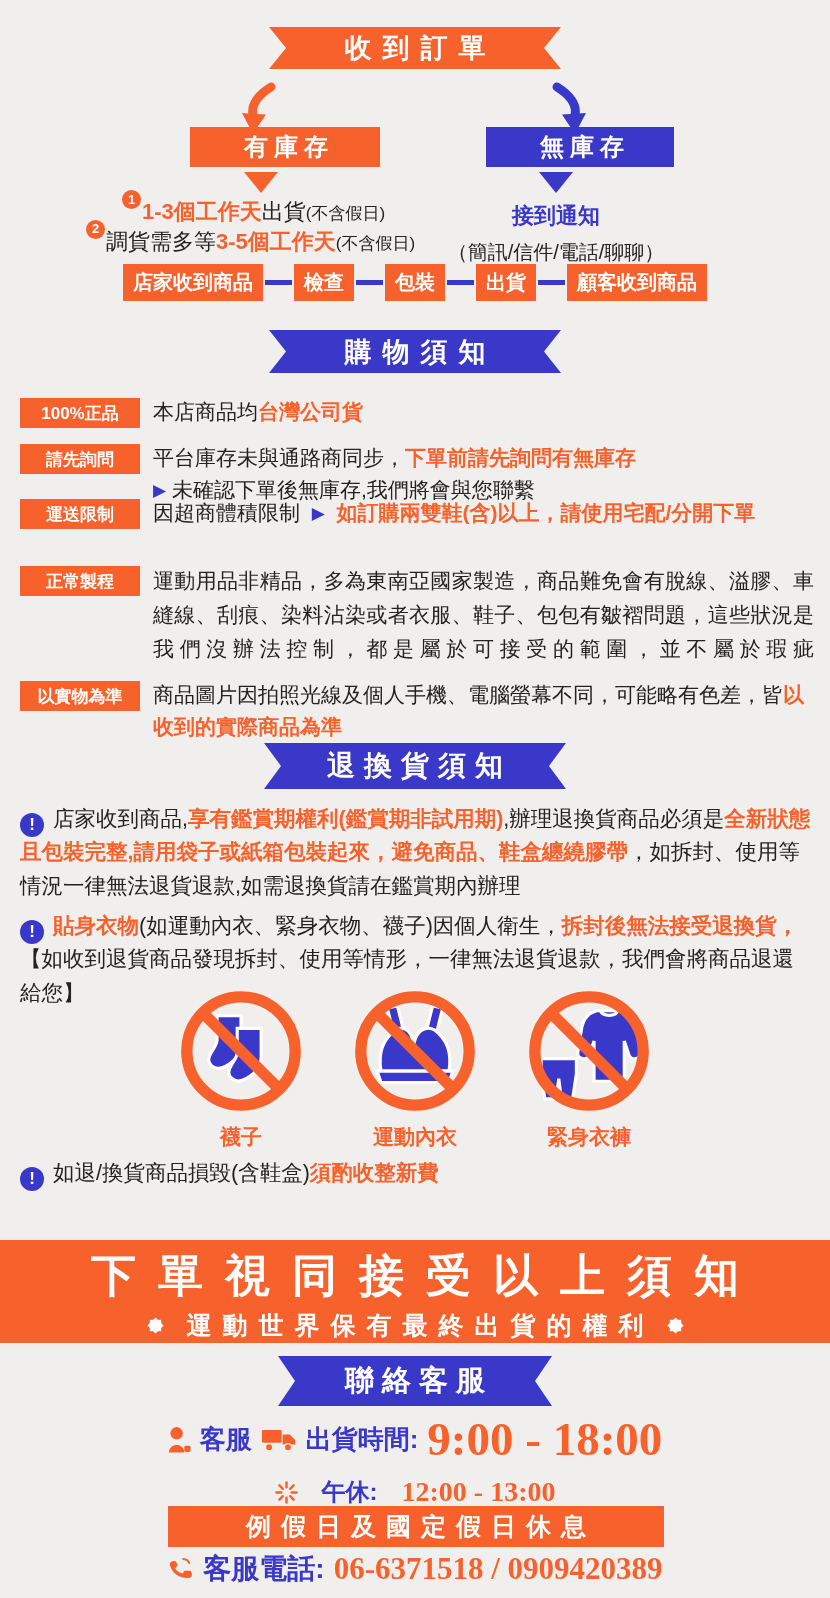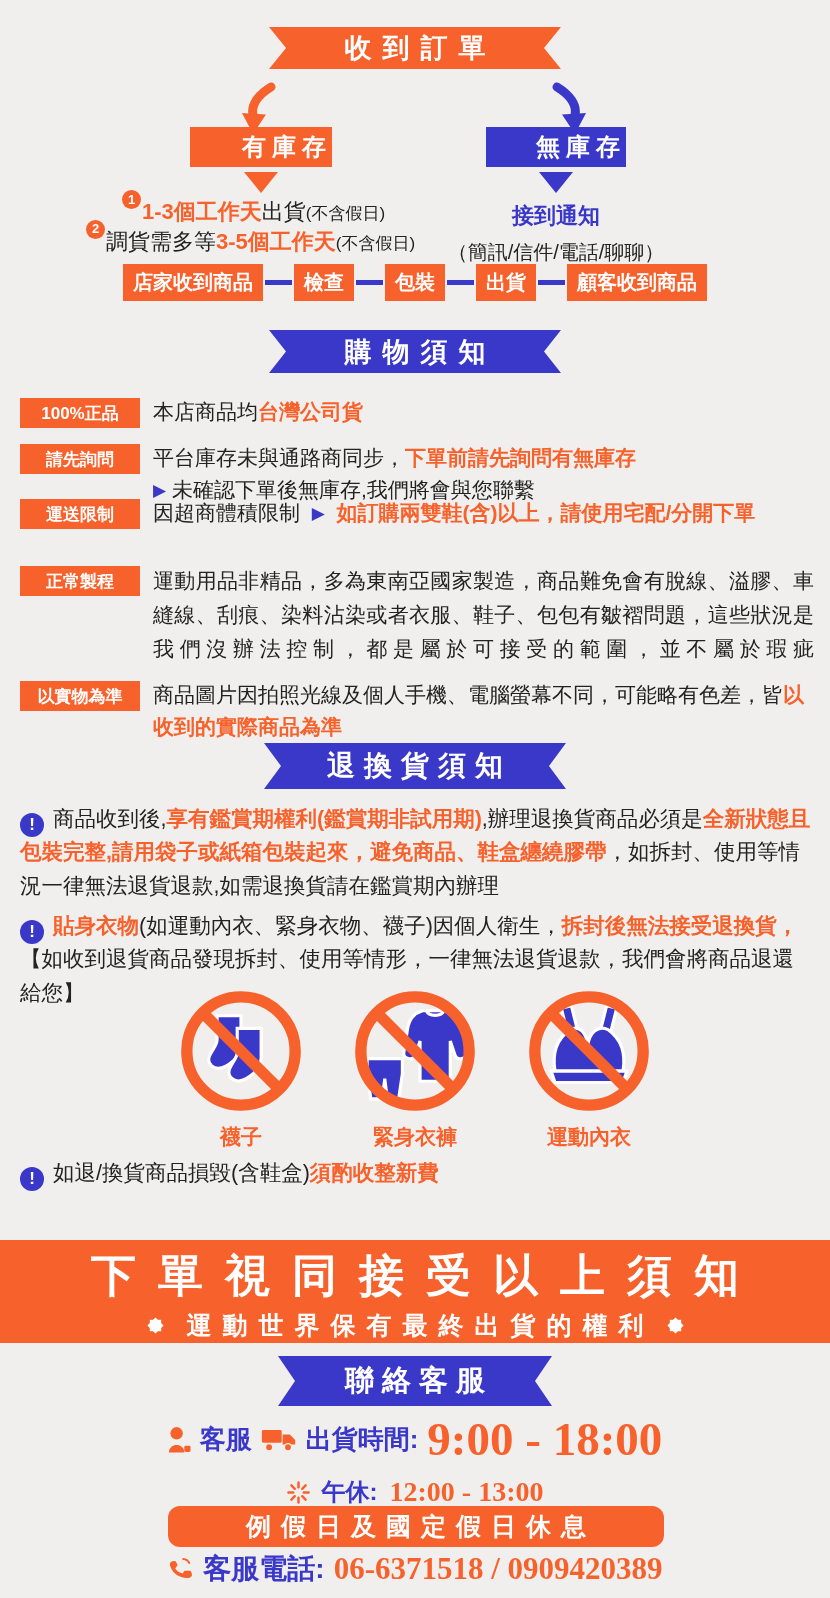--- a/index.html
+++ b/index.html
@@ -21,22 +21,22 @@
   .ribbon.blue{background:var(--blue);}
   #ribbon-order{top:27px;width:292px;height:42px;font-size:27px;letter-spacing:11px;text-indent:11px;}
   #ribbon-shopping{top:330px;width:292px;height:43px;font-size:27px;letter-spacing:11px;text-indent:11px;}
   #ribbon-returns{top:743px;width:302px;height:46px;font-size:28px;letter-spacing:9px;text-indent:9px;}
   #ribbon-contact{top:1356px;width:274px;height:50px;font-size:29px;letter-spacing:8px;text-indent:8px;}
 
   
   .curve-arrow{position:absolute;}
   #arrow-left{left:238px;top:82px;}
   #arrow-right{left:544px;top:82px;transform:scaleX(-1);}
-  .stock-box{position:absolute;display:flex;align-items:center;justify-content:flex-end;
-             color:#fff;font-weight:bold;font-size:24px;letter-spacing:6px;text-indent:6px;height:40px;}
+  .stock-box{position:absolute;display:flex;align-items:center;justify-content:flex-start;
+             color:#fff;font-weight:bold;font-size:24px;letter-spacing:6px;text-indent:6px;height:40px;padding-left:48px;}
   #box-in{left:190px;top:127px;width:142px;background:var(--orange);}
   #box-out{left:486px;top:127px;width:140px;background:var(--blue);}
   .tri{position:absolute;width:0;height:0;border-left:17px solid transparent;border-right:17px solid transparent;}
   #tri-left{left:244px;top:172px;border-top:21px solid var(--orange);}
   #tri-right{left:539px;top:172px;border-top:21px solid var(--blue);}
 
   #flow-left{position:absolute;left:86px;top:197px;width:370px;font-size:22px;line-height:1.35;}
   #flow-left .l1{margin-left:36px;}
   .numbadge{display:inline-flex;width:19px;height:19px;border-radius:50%;background:var(--orange);
             color:#fff;font-weight:bold;font-size:13px;align-items:center;justify-content:center;
@@ -78,31 +78,31 @@
       background-size:59px 32px;background-repeat:repeat-x;background-position:-8px 0;}
   #acceptance-banner .solid{position:absolute;left:0;top:28px;right:0;bottom:0;background:var(--orange);}
   #acceptance-banner .title{position:absolute;left:0;top:34px;width:100%;text-align:center;color:#fff;
       font-weight:bold;font-size:45px;letter-spacing:22px;text-indent:22px;}
   #acceptance-banner .subrow{position:absolute;left:0;top:97px;width:100%;display:flex;align-items:center;justify-content:center;gap:10px;}
   #acceptance-banner .subtitle{color:#fff;font-weight:bold;font-size:25px;letter-spacing:11px;text-indent:11px;}
 
   
   .contact-row{position:absolute;left:0;width:830px;display:flex;align-items:center;justify-content:center;}
   #hours-row{top:1416px;gap:9px;}
-  #lunch-row{top:1476px;gap:12px;}
+  #lunch-row{top:1476px;gap:24px;}
   #phone-row{top:1550px;gap:9px;}
   .blue-label{color:var(--blue);font-weight:bold;}
   .serif-num{font-family:"Liberation Serif",serif;font-weight:700;color:var(--orange);}
   #hours-row .blue-label{font-size:26px;}
   #hours-row .serif-num{font-size:47px;line-height:1;}
   #lunch-row .blue-label{font-size:24px;}
   #lunch-row .serif-num{font-size:28px;}
   #holiday-bar{position:absolute;left:168px;top:1506px;width:496px;height:41px;background:var(--orange);
       color:#fff;font-weight:bold;font-size:25px;letter-spacing:10px;text-indent:10px;
-      display:flex;align-items:center;justify-content:center;border-radius:12px;}
+      display:flex;align-items:center;justify-content:center;}
   #phone-row .blue-label{font-size:28px;}
   #phone-row .serif-num{font-size:31px;}
 </style>
 </head>
 <body>
 
 <div id="page">
 
   <div class="ribbon orange" id="ribbon-order">
     <span>收到訂單</span>
@@ -191,63 +191,63 @@
     <div class="notice-content">
       <span>商品圖片因拍照光線及個人手機、電腦螢幕不同，可能略有色差，皆</span><span class="hl-orange">以收到的實際商品為準</span>
     </div>
   </div>
 
   <div class="ribbon blue" id="ribbon-returns">
     <span>退換貨須知</span>
   </div>
 
   <div class="bullet" id="bullet-1">
-    <span class="exc">!</span><span>商品收到後,</span><span class="hl-orange">享有鑑賞期權利(鑑賞期非試用期)</span><span>,辦理退換貨商品必須是</span><span class="hl-orange">全新狀態且包裝完整,請用袋子或紙箱包裝起來，避免商品、鞋盒纏繞膠帶</span><span>，如拆封、使用等情況一律無法退貨退款,如需退換貨請在鑑賞期內辦理</span>
+    <span class="exc">!</span><span>店家收到商品,</span><span class="hl-orange">享有鑑賞期權利(鑑賞期非試用期)</span><span>,辦理退換貨商品必須是</span><span class="hl-orange">全新狀態且包裝完整,請用袋子或紙箱包裝起來，避免商品、鞋盒纏繞膠帶</span><span>，如拆封、使用等情況一律無法退貨退款,如需退換貨請在鑑賞期內辦理</span>
   </div>
 
   <div class="bullet" id="bullet-2">
     <span class="exc">!</span><span class="hl-orange">貼身衣物</span><span>(如運動內衣、緊身衣物、襪子)因個人衛生，</span><span class="hl-orange">拆封後無法接受退換貨，</span><span>【如收到退貨商品發現拆封、使用等情形，一律無法退貨退款，我們會將商品退還給您】</span>
   </div>
 
   <div id="prohibited-row">
     <div class="proh-item">
       <svg width="126" height="126" viewBox="0 0 100 100">
         <g fill="#3A38C8" stroke="#FFFFFF" stroke-width="2.5">
           <path d="M31 22 L50 22 L50 45 C50 53 45 58 38 62 C29 67 21 60 26 52 C28 48 31 45 31 41 Z"></path>
           <path d="M47 32 L66 32 L66 55 C66 63 61 68 54 72 C45 77 37 70 42 62 C44 58 47 55 47 51 Z"></path>
         </g>
         <circle cx="50" cy="50" r="43" fill="none" stroke="#F7622C" stroke-width="9"></circle>
         <line x1="20" y1="20" x2="80" y2="80" stroke="#F7622C" stroke-width="9"></line>
       </svg>
       <div class="proh-label">襪子</div>
-    </div>
-    <div class="proh-item">
-      <svg width="126" height="126" viewBox="0 0 100 100">
-        <g fill="#3A38C8" stroke="#FFFFFF" stroke-width="2.5">
-          <path d="M56 18 L76 18 C83 20 87 26 88 33 L91 52 C91 56 84 58 82 54 L78 42 L78 74 L54 74 L54 42 L50 54 C48 58 41 56 41 52 L44 33 C45 26 49 20 56 18 Z"></path>
-          <path d="M12 56 L40 56 L40 68 L37 88 L28 88 L26 72 L24 88 L15 88 L12 68 Z"></path>
-        </g>
-        <path d="M59 18 C61 23 71 23 73 18" fill="none" stroke="#FFFFFF" stroke-width="2.5"></path>
-        <circle cx="50" cy="50" r="43" fill="none" stroke="#F7622C" stroke-width="9"></circle>
-        <line x1="20" y1="20" x2="80" y2="80" stroke="#F7622C" stroke-width="9"></line>
-      </svg>
-      <div class="proh-label">緊身衣褲</div>
     </div>
     <div class="proh-item">
       <svg width="126" height="126" viewBox="0 0 100 100">
         <g fill="#3A38C8" stroke="#FFFFFF" stroke-width="2.5">
           <path d="M33 36 L28 16 L36 14 L41 34 Z"></path>
           <path d="M67 36 L72 16 L64 14 L59 34 Z"></path>
           <path d="M23 66 C20 48 28 38 35 33 C43 29 48 36 49 46 C50 36 57 29 65 33 C72 38 80 48 77 66 Z"></path>
           <path d="M20 66 L80 66 L77 75 L23 75 Z"></path>
         </g>
         <circle cx="50" cy="50" r="43" fill="none" stroke="#F7622C" stroke-width="9"></circle>
         <line x1="20" y1="20" x2="80" y2="80" stroke="#F7622C" stroke-width="9"></line>
       </svg>
       <div class="proh-label">運動內衣</div>
+    </div>
+    <div class="proh-item">
+      <svg width="126" height="126" viewBox="0 0 100 100">
+        <g fill="#3A38C8" stroke="#FFFFFF" stroke-width="2.5">
+          <path d="M56 18 L76 18 C83 20 87 26 88 33 L91 52 C91 56 84 58 82 54 L78 42 L78 74 L54 74 L54 42 L50 54 C48 58 41 56 41 52 L44 33 C45 26 49 20 56 18 Z"></path>
+          <path d="M12 56 L40 56 L40 68 L37 88 L28 88 L26 72 L24 88 L15 88 L12 68 Z"></path>
+        </g>
+        <path d="M59 18 C61 23 71 23 73 18" fill="none" stroke="#FFFFFF" stroke-width="2.5"></path>
+        <circle cx="50" cy="50" r="43" fill="none" stroke="#F7622C" stroke-width="9"></circle>
+        <line x1="20" y1="20" x2="80" y2="80" stroke="#F7622C" stroke-width="9"></line>
+      </svg>
+      <div class="proh-label">緊身衣褲</div>
     </div>
   </div>
 
   <div class="bullet" id="bullet-3">
     <span class="exc">!</span><span>如退/換貨商品損毀(含鞋盒)</span><span class="hl-orange">須酌收整新費</span>
   </div>
 
   <div id="acceptance-banner">
     <div class="scallops"></div>
     <div class="solid"></div>

